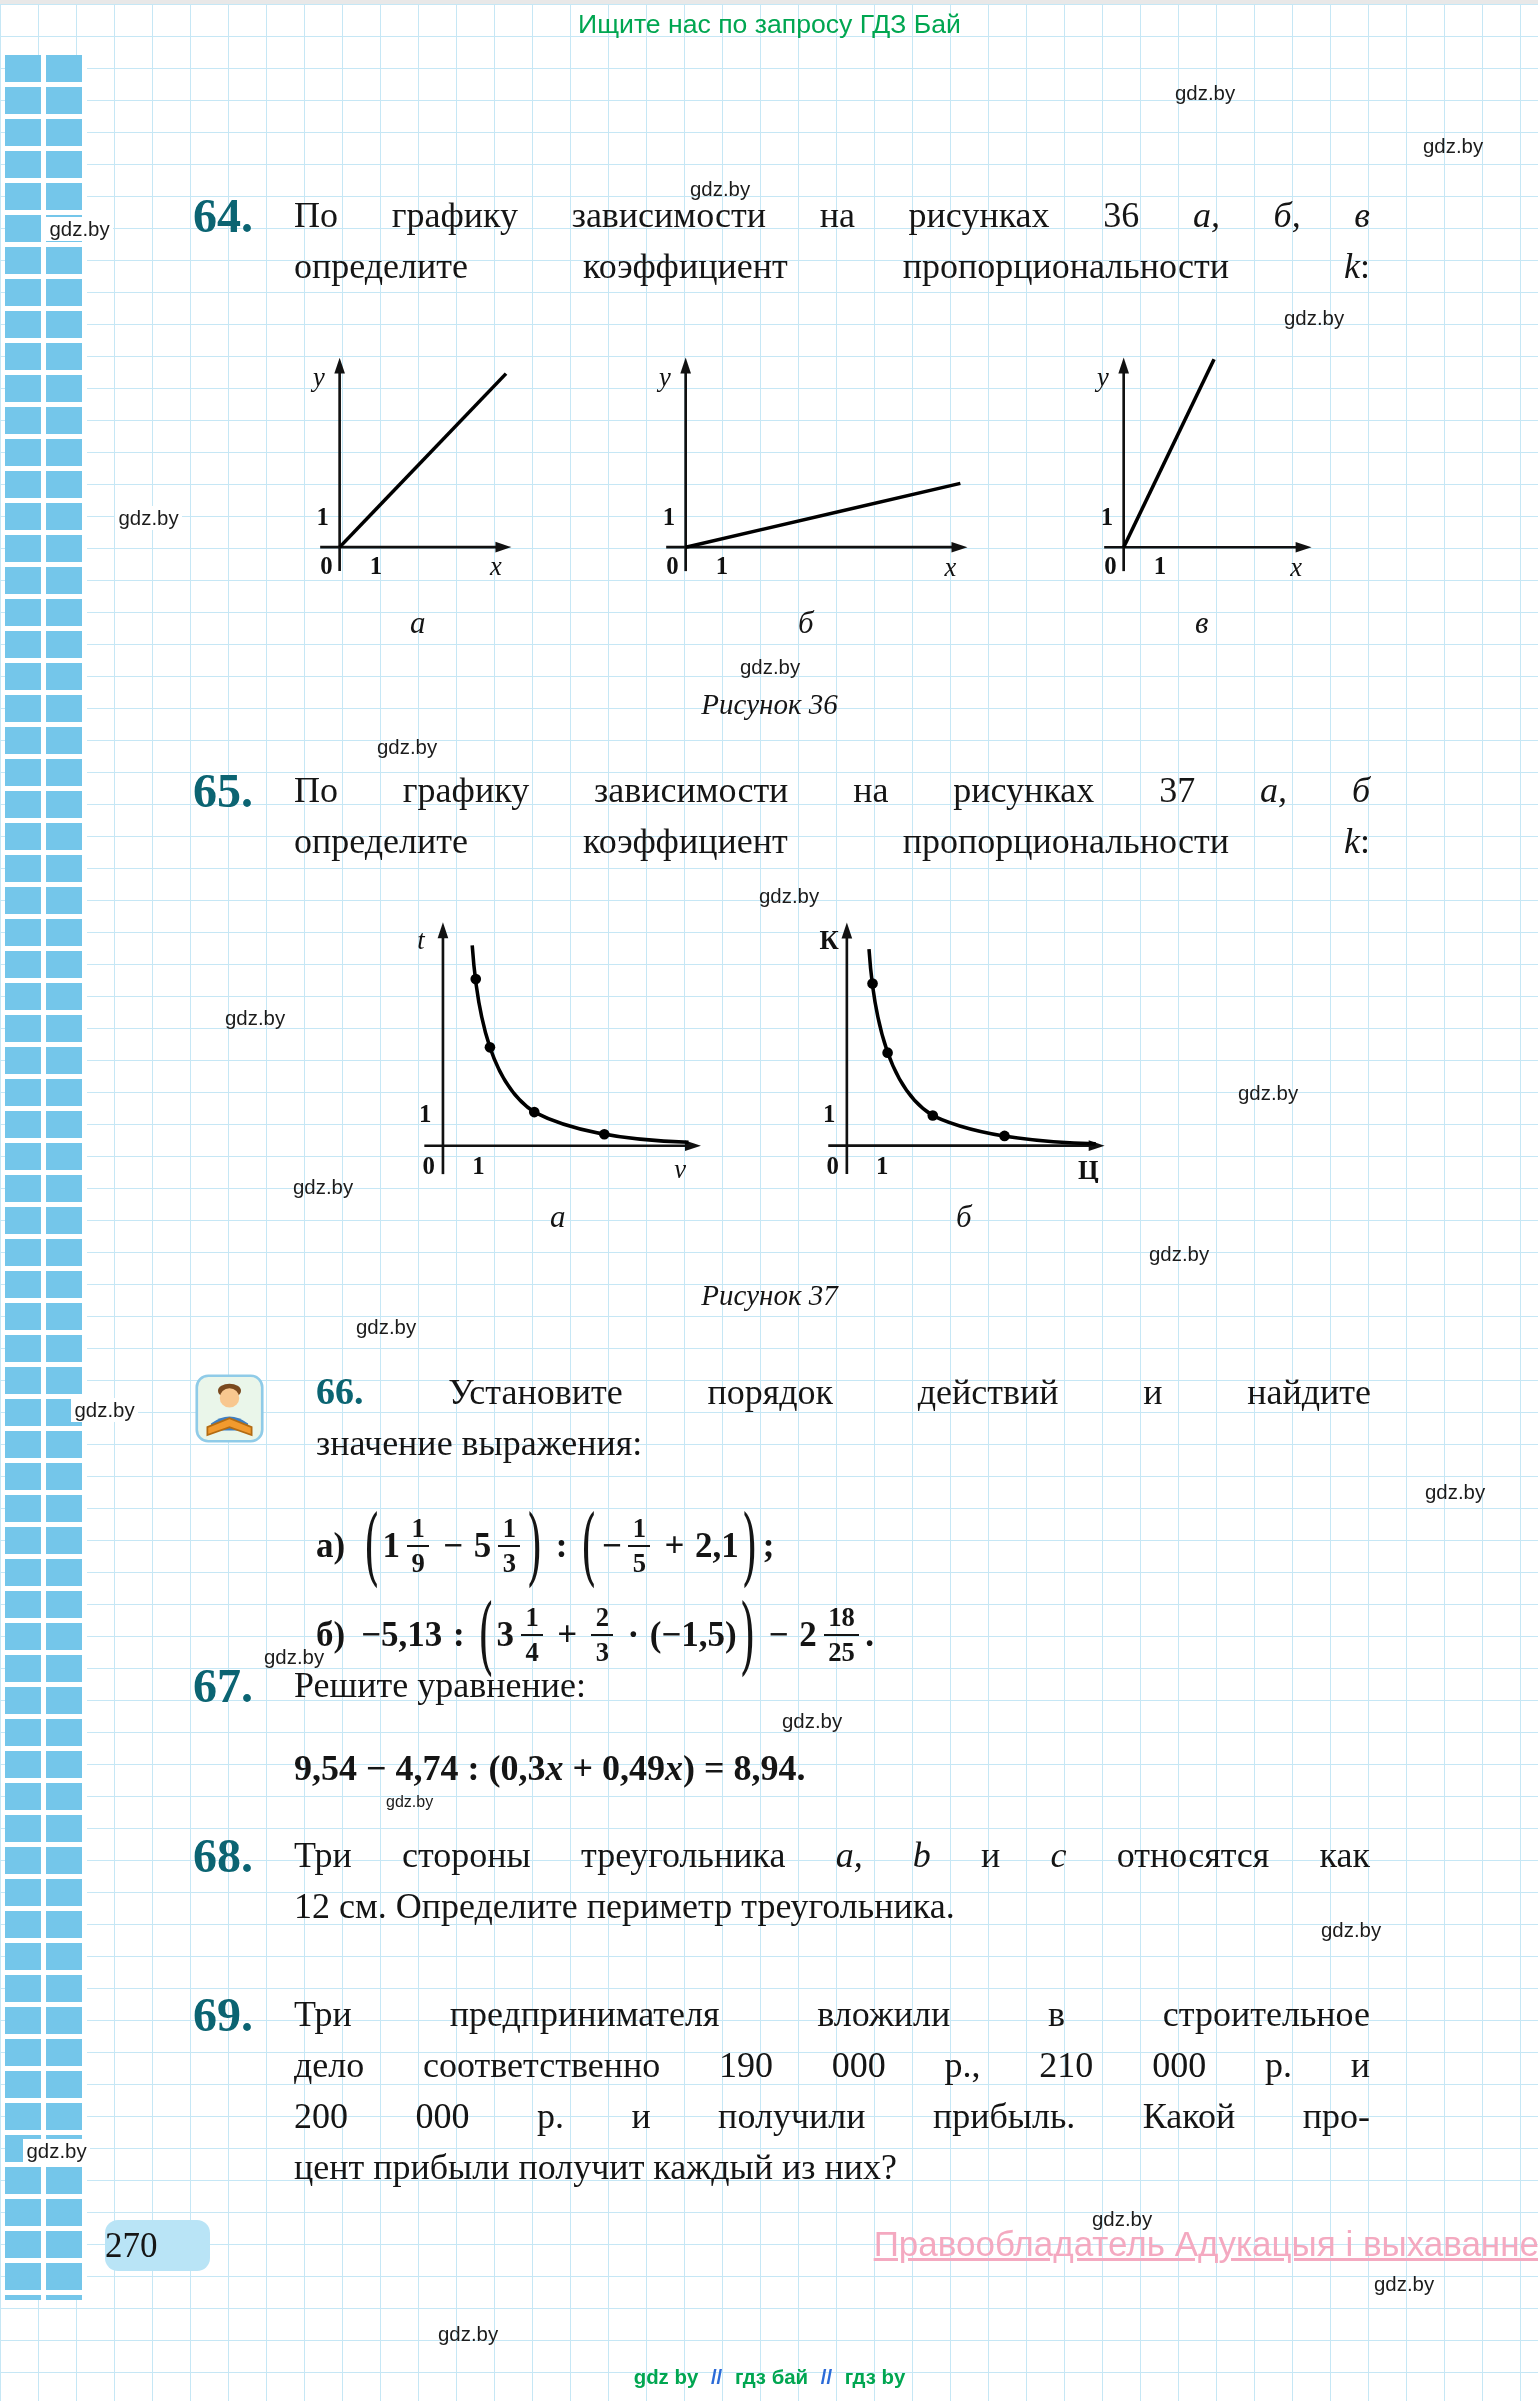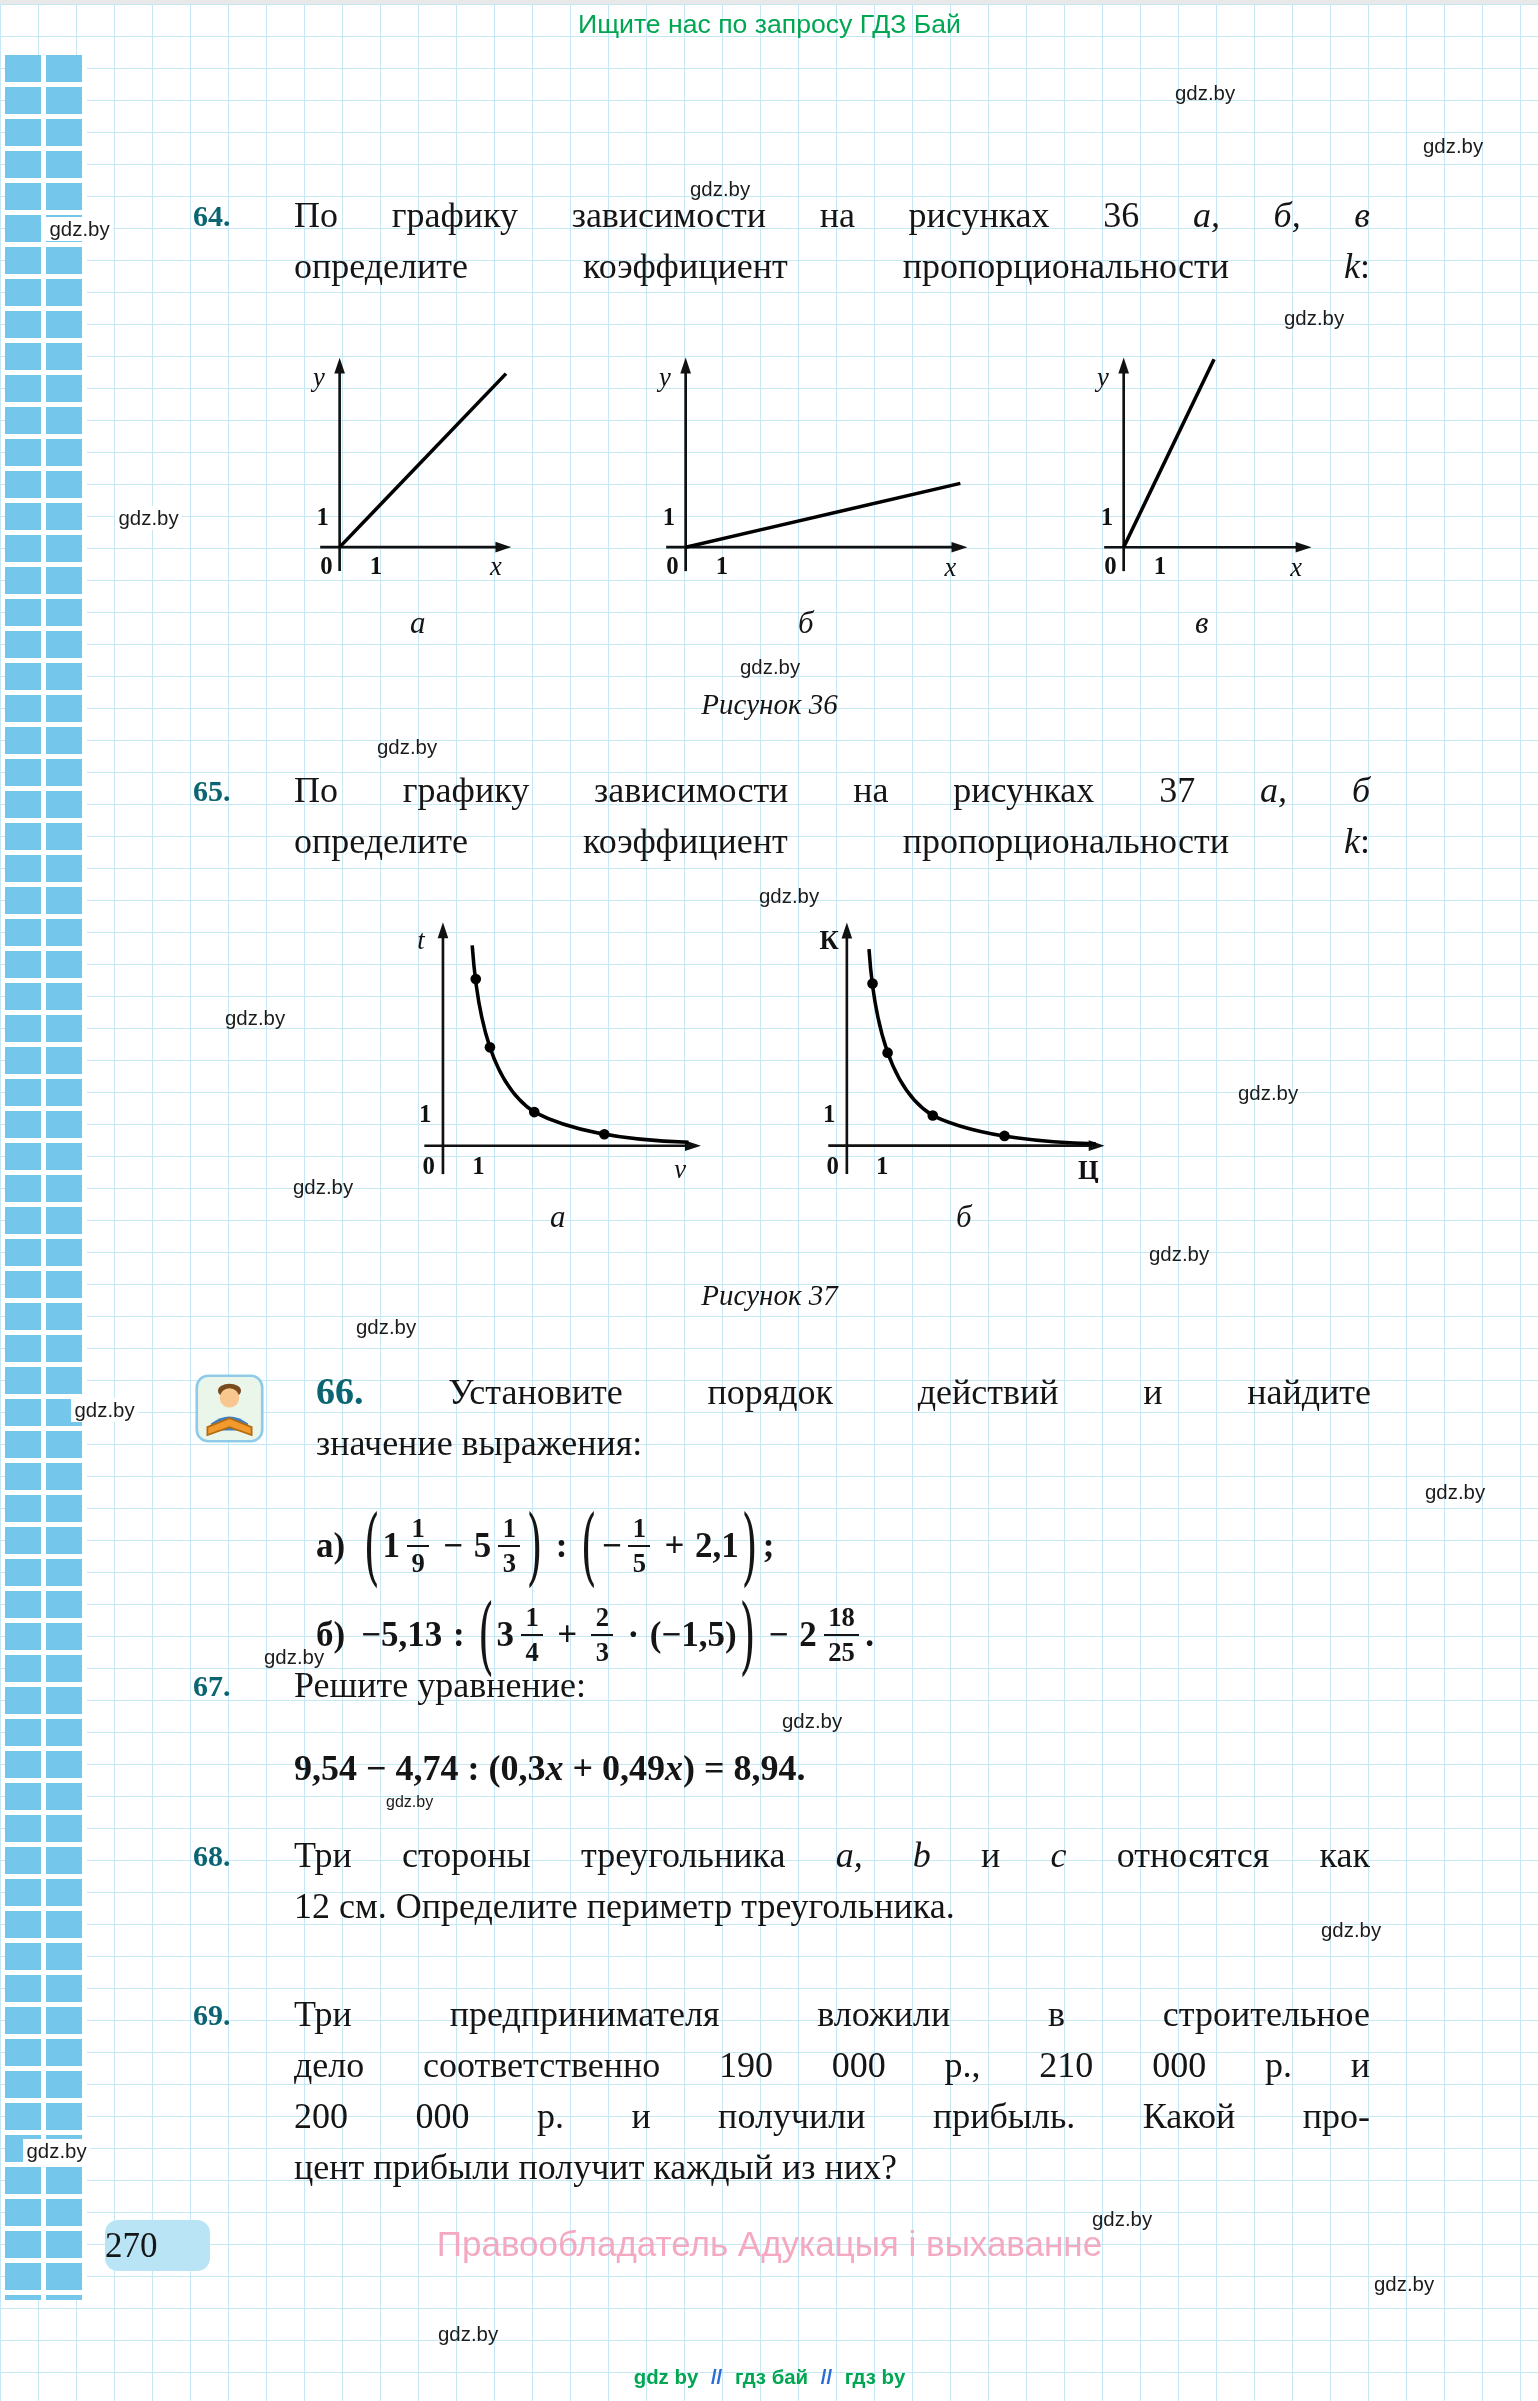--- a/index.html
+++ b/index.html
@@ -25,21 +25,21 @@
     position:absolute;top:5.3px;left:0;width:100%;text-align:center;
     font-family:"Liberation Sans",sans-serif;font-size:26.6px;color:#00a651;
   }
   .wm{
     position:absolute;font-family:"Liberation Sans",sans-serif;
     font-size:20.4px;color:#1c1c1c;line-height:1.1;white-space:nowrap;
   }
   .wm-bg{background:#ffffff;padding:0.9px 3.5px;}
   .wm-sm{font-size:16px;}
   .pnum{
-    position:absolute;font-weight:bold;font-size:30px;color:#0b6472;line-height:51px;
+    position:absolute;font-weight:bold;font-size:48px;color:#0b6472;line-height:51px;
   }
   .pnum-inline{font-weight:bold;font-size:38px;color:#0b6472;}
   .ptext{position:absolute;font-size:36px;line-height:51px;color:#151515;}
   .jline{text-align:justify;text-align-last:justify;}
   .lline{text-align:left;text-align-last:left;}
   .it{font-style:italic;}
   .figcap{
     position:absolute;left:0;width:1539px;text-align:center;
     font-style:italic;font-size:29px;color:#151515;
   }
@@ -65,22 +65,22 @@
     font-size:26.6px;line-height:1.15;margin:0 3.5px;}
   .frac .num{display:block;padding:0 4.4px 1.8px 4.4px;}
   .frac .den{display:block;border-top:2.7px solid #151515;padding:0.9px 4.4px 0 4.4px;}
   .equation{position:absolute;font-size:36px;font-weight:bold;color:#151515;}
   .pagebox{
     position:absolute;left:105px;top:2216px;width:105px;height:51px;
     background:#b9e4f6;text-align:left;line-height:51px;
     font-size:35px;color:#161616;border-radius:13px;
   }
   .copyright{
-    position:absolute;left:0;top:2220px;width:1539px;text-align:center;
-    font-family:"Liberation Sans",sans-serif;font-size:35px;color:#f4a9c0;
+    position:absolute;left:0;top:2220px;width:1539px;text-align:right;
+    font-family:"Liberation Sans",sans-serif;font-size:35px;color:#f4a9c0;text-decoration:underline;
   }
   .bottom-links{
     position:absolute;left:0;top:2362px;width:100%;text-align:center;
     font-family:"Liberation Sans",sans-serif;font-size:20.4px;font-weight:bold;
   }
   .bottom-links .g{color:#00a651;}
   .bottom-links .b{color:#2b6bd8;margin:0 7px;}
 </style>
 </head>
 <body>

